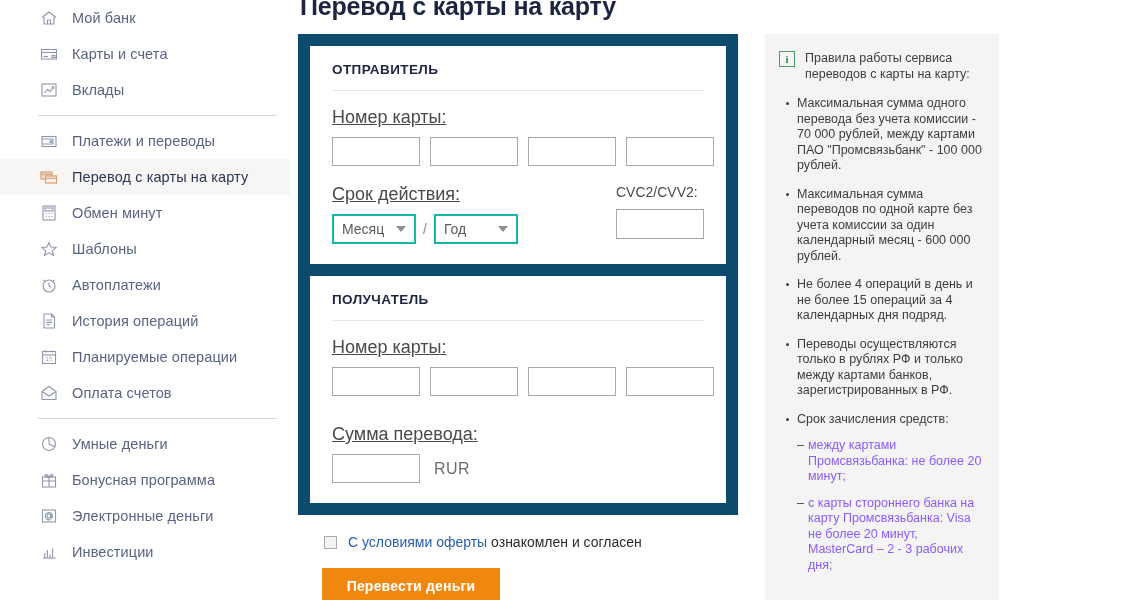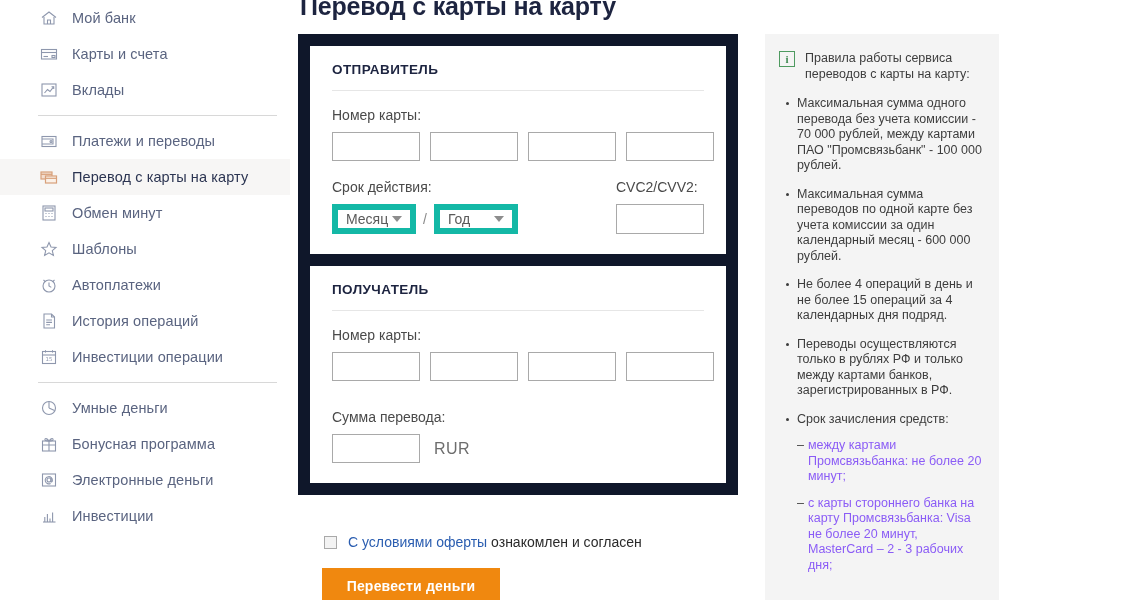--- a/index.html
+++ b/index.html
@@ -49,59 +49,59 @@
   }
   .page-title {
     font-size: 25px; font-weight: bold; color: #1d2440;
     margin: 0; padding: 0 0 0 4px;
     line-height: 24px;
     position: relative; top: -6px;
     letter-spacing: -0.2px;
   }
   .form-shell {
     position: absolute; left: 2px; top: 34px; width: 440px;
-    background: #0f172a;
+    background: #0c4a6e;
     padding: 12px;
   }
   .card {
     background: #ffffff;
     padding: 16px 22px 20px 22px;
     margin-bottom: 12px;
   }
   .card:last-child { margin-bottom: 0; }
   .card-title {
     font-size: 13.5px; font-weight: bold; color: #1d2440;
     letter-spacing: 0.4px;
     padding-bottom: 13px;
     border-bottom: 1px solid #e6e6e6;
     margin-bottom: 16px;
   }
   .field-label {
-    font-size: 14px; color: #4a4a4a; margin-bottom: 9px;
+    font-size: 18px; color: #4a4a4a; margin-bottom: 9px; text-decoration: underline;
   }
   .card-row { display: flex; align-items: flex-start; }
   .card-row .left { flex: 1 1 auto; }
   .card-row .right { flex: 0 0 auto; }
 
   .card-inputs { display: flex; gap: 10px; }
   .txt {
     width: 88px; height: 29px;
     border: 1px solid #a9a9a9;
     background: #fff;
     font-family: "Liberation Sans", sans-serif;
     font-size: 14px; color: #333;
     padding: 0 5px;
     outline: none;
   }
 
   .sel-row { display: flex; align-items: center; gap: 6px; }
   .sel {
     position: relative;
     width: 84px; height: 30px;
-    border: 6px solid #14b8a6;
+    border: 2px solid #14b8a6;
     background: #fff;
     display: flex; align-items: center;
     padding: 0 8px;
     cursor: pointer;
   }
   .sel span.selval {
     font-size: 14px; color: #5a5a5a;
   }
   .sel .caret {
     position: absolute; right: 8px; top: 50%;
@@ -299,23 +299,32 @@
 
       <div class="nav-item">
         <span class="nav-icon">
           <svg width="20" height="20" viewBox="0 0 20 20" fill="none" stroke="#8e97ad" stroke-width="1.1">
             <rect x="3.5" y="4.5" width="13" height="12"></rect>
               <path d="M3.5 8 H16.5"></path>
             <path d="M6.5 3.2 V5.6 M13.5 3.2 V5.6" stroke-width="1"></path>
             <text x="10" y="14.4" font-size="5.4" fill="#8e97ad" stroke="none" text-anchor="middle" font-family="DejaVu Sans">15</text>
           </svg>
         </span>
-        <span class="nav-label">Инвестиции операции</span>
-      </div>
-
+        <span class="nav-label">Планируемые операции</span>
+      </div>
+
+      <div class="nav-item">
+        <span class="nav-icon">
+          <svg width="20" height="20" viewBox="0 0 20 20" fill="none" stroke="#8e97ad" stroke-width="1.1">
+            <path d="M3 8.5 L10 3.5 L17 8.5 V16.5 H3 Z"></path>
+              <path d="M3 8.5 L10 13 L17 8.5"></path>
+          </svg>
+        </span>
+        <span class="nav-label">Оплата счетов</span>
+      </div>
     </div>
 
     <div class="nav-divider"></div>
 
     <div class="nav-group">
       <div class="nav-item">
         <span class="nav-icon">
           <svg width="20" height="20" viewBox="0 0 20 20" fill="none" stroke="#8e97ad" stroke-width="1.1">
             <circle cx="10" cy="10" r="6.5"></circle>
               <path d="M10 10 V3.5 M10 10 L15.5 12.5"></path>

